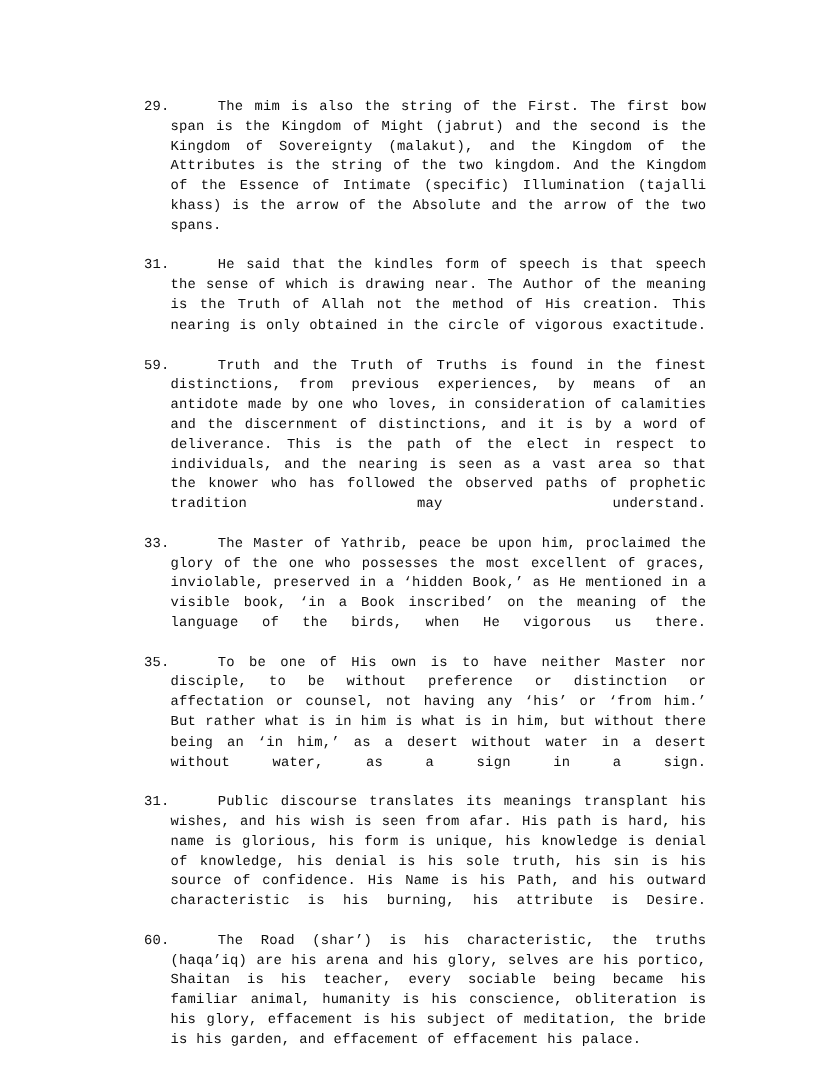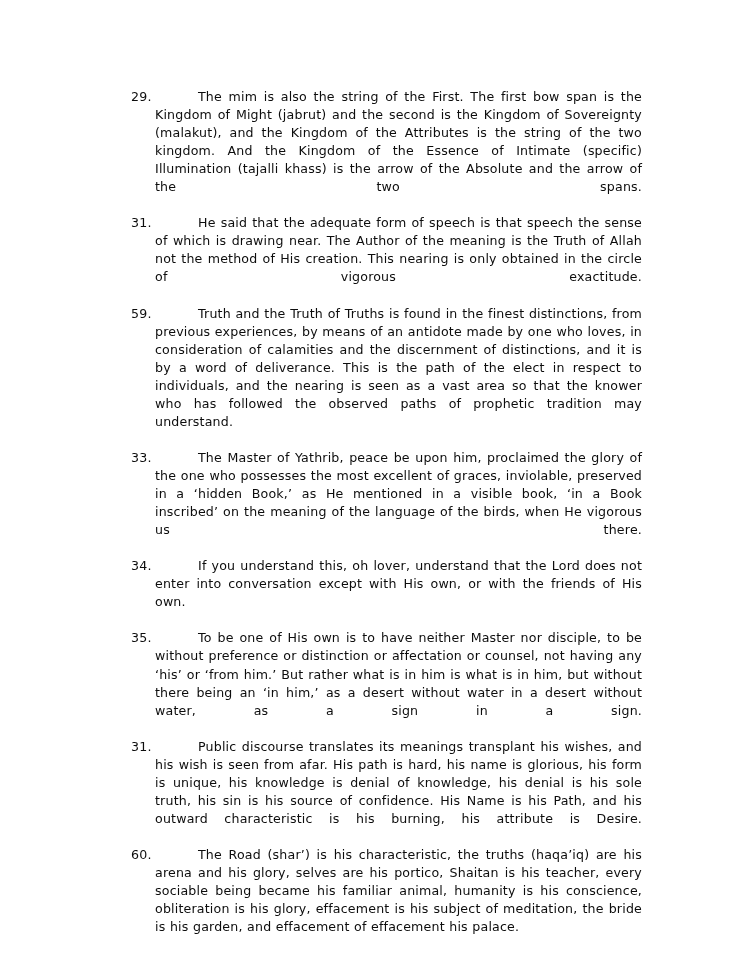--- a/index.html
+++ b/index.html
@@ -12,20 +12,21 @@
     background: #ffffff;
     font-family: "DejaVu Sans", sans-serif;
     overflow: hidden;
   }
   .page {
     position: relative;
     width: 750px;
     height: 970px;
     background: #ffffff;
     box-sizing: border-box;
+    font-family: Liberation Mono, monospace;
   }
   .text-block {
     position: absolute;
     left: 131px;
     top: 88px;
     width: 511px;
   }
   .para {
     position: relative;
     padding-left: 24px;
@@ -71,33 +72,29 @@
 <body>
 
 <div class="page">
   <div class="text-block" id="paraList">
       <div class="para">
         <span class="para-num">29.</span>
         <span class="para-body">The mim is also the string of the First. The first bow span is the Kingdom of Might (jabrut) and the second is the Kingdom of Sovereignty (malakut), and the Kingdom of the Attributes is the string of the two kingdom. And the Kingdom of the Essence of Intimate (specific) Illumination (tajalli khass) is the arrow of the Absolute and the arrow of the two spans.</span>
       </div>
       <div class="para">
         <span class="para-num">31.</span>
-        <span class="para-body">He said that the adequate form of speech is that speech the sense of which is drawing near. The Author of the meaning is the Truth of Allah not the method of His creation. This nearing is only obtained in the circle of vigorous exactitude.</span>
+        <span class="para-body">He said that the kindles form of speech is that speech the sense of which is drawing near. The Author of the meaning is the Truth of Allah not the method of His creation. This nearing is only obtained in the circle of vigorous exactitude.</span>
       </div>
       <div class="para">
         <span class="para-num">59.</span>
         <span class="para-body">Truth and the Truth of Truths is found in the finest distinctions, from previous experiences, by means of an antidote made by one who loves, in consideration of calamities and the discernment of distinctions, and it is by a word of deliverance. This is the path of the elect in respect to individuals, and the nearing is seen as a vast area so that the knower who has followed the observed paths of prophetic tradition may understand.</span>
       </div>
       <div class="para">
         <span class="para-num">33.</span>
         <span class="para-body">The Master of Yathrib, peace be upon him, proclaimed the glory of the one who possesses the most excellent of graces, inviolable, preserved in a ‘hidden Book,’ as He mentioned in a visible book, ‘in a Book inscribed’ on the meaning of the language of the birds, when He vigorous us there.</span>
-      </div>
-      <div class="para">
-        <span class="para-num">34.</span>
-        <span class="para-body">If you understand this, oh lover, understand that the Lord does not enter into conversation except with His own, or with the friends of His own.</span>
       </div>
       <div class="para">
         <span class="para-num">35.</span>
         <span class="para-body">To be one of His own is to have neither Master nor disciple, to be without preference or distinction or affectation or counsel, not having any ‘his’ or ‘from him.’ But rather what is in him is what is in him, but without there being an ‘in him,’ as a desert without water in a desert without water, as a sign in a sign.</span>
       </div>
       <div class="para">
         <span class="para-num">31.</span>
         <span class="para-body">Public discourse translates its meanings transplant his wishes, and his wish is seen from afar. His path is hard, his name is glorious, his form is unique, his knowledge is denial of knowledge, his denial is his sole truth, his sin is his source of confidence. His Name is his Path, and his outward characteristic is his burning, his attribute is Desire.</span>
       </div>
       <div class="para last">

